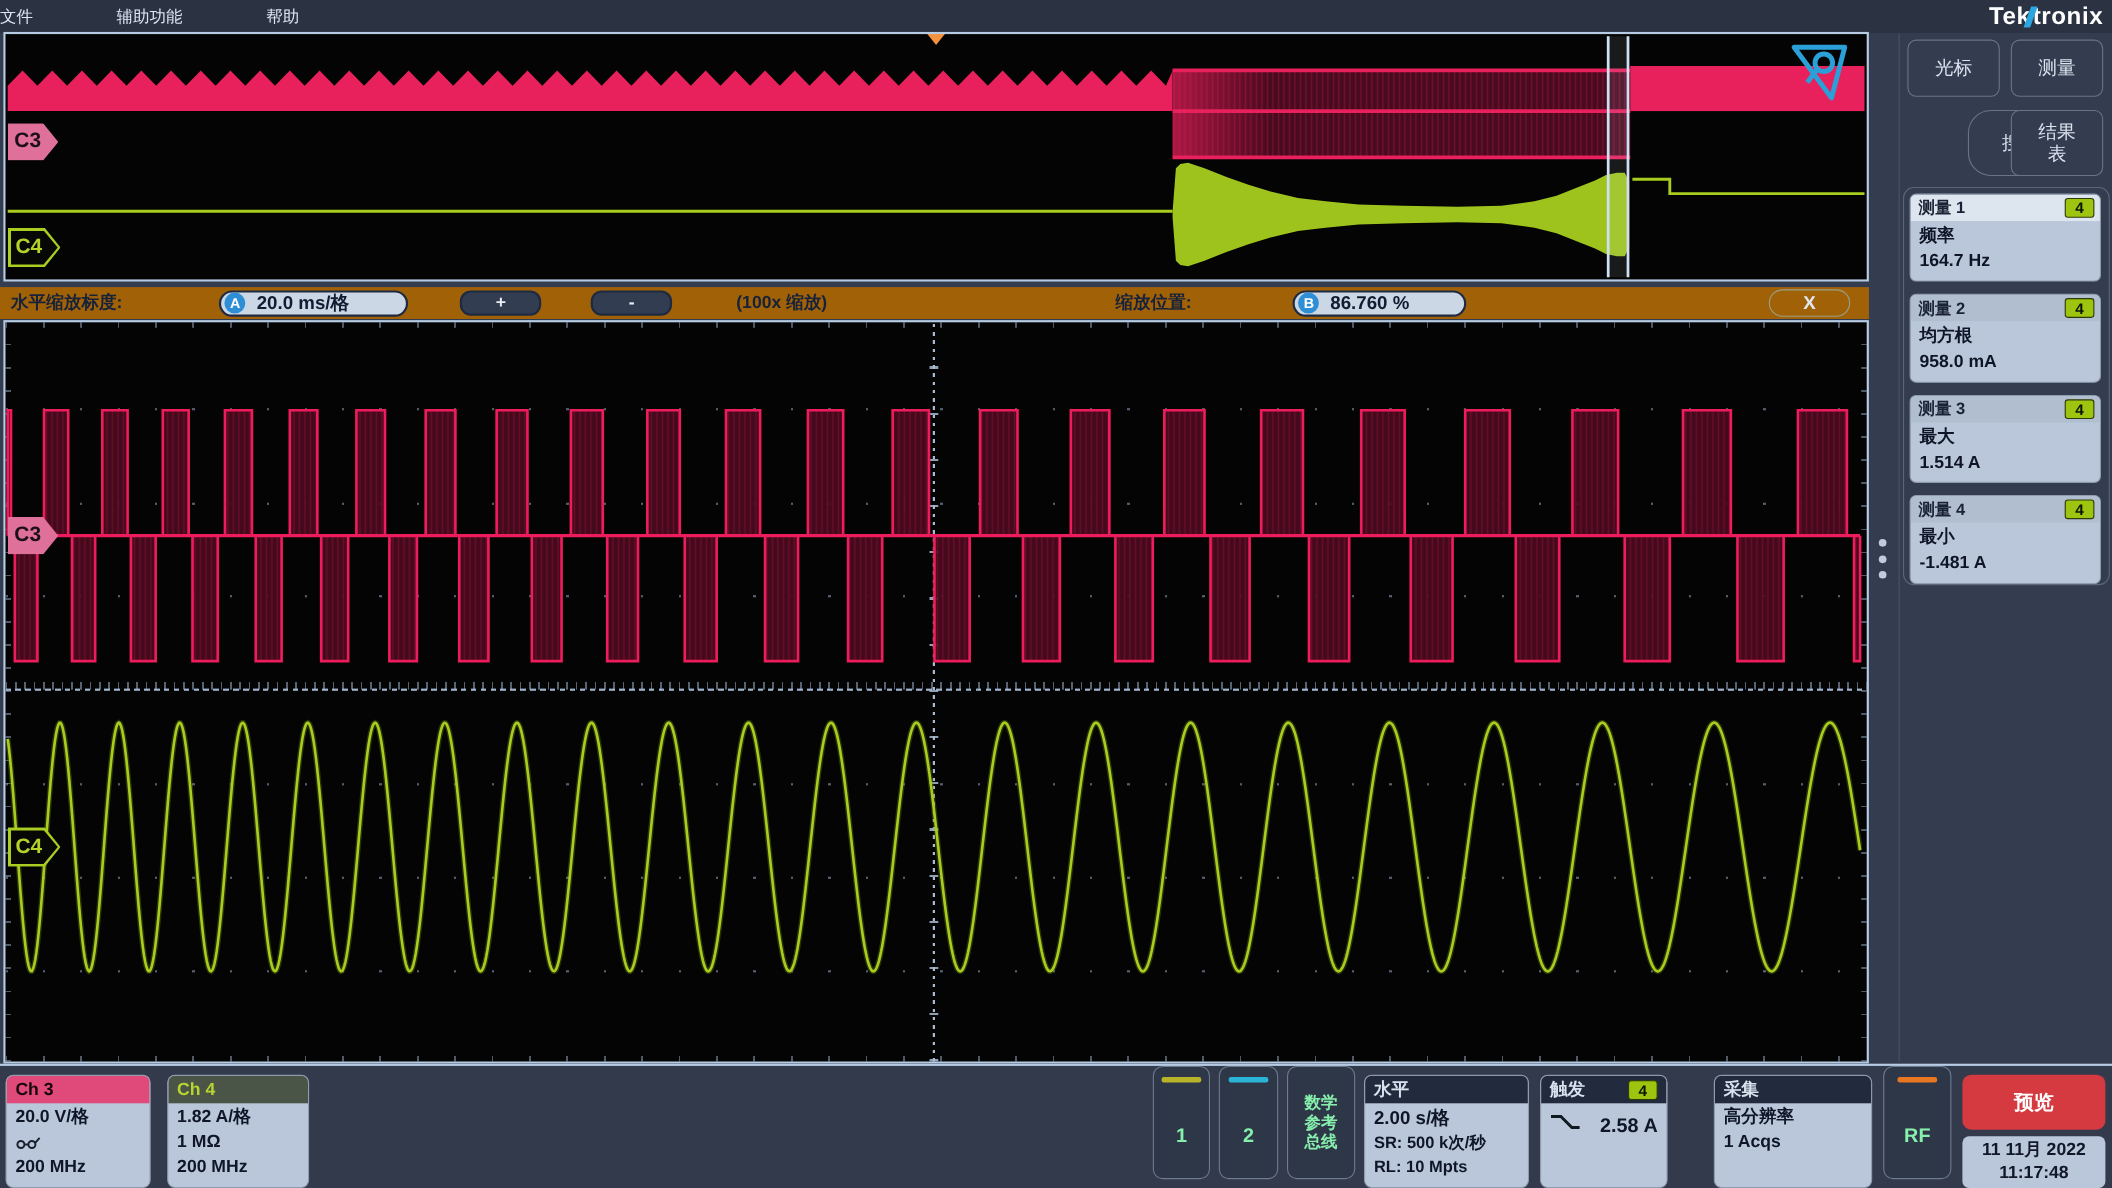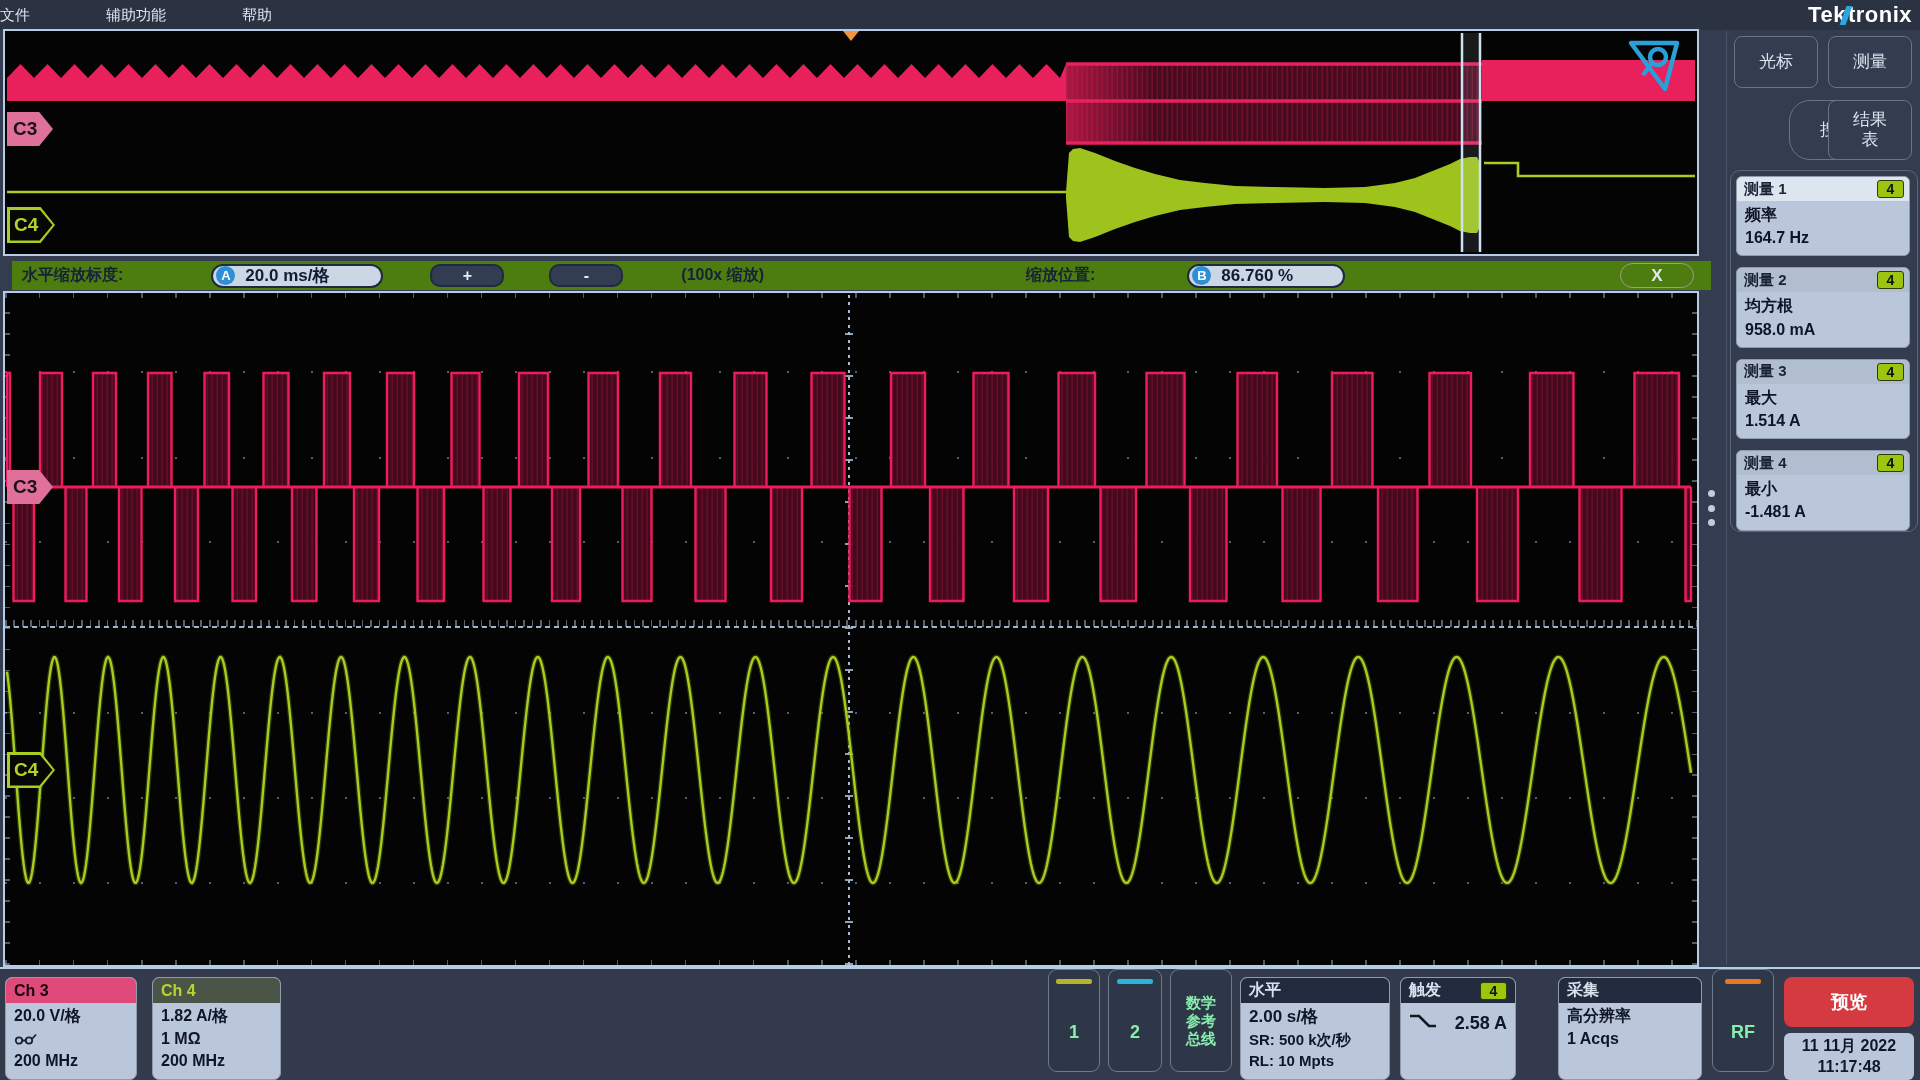--- a/index.html
+++ b/index.html
@@ -19,21 +19,21 @@
 
   
   .chev{position:absolute;width:46px;height:34px;clip-path:polygon(0 0,70% 0,100% 50%,70% 100%,0 100%);display:flex;align-items:center;font-weight:700;font-size:19px;padding-left:6px;}
   .chev.pink{background:#de7099;color:#1c0f18;}
   .chev-outline{position:absolute;width:48px;height:36px;}
   .chev-outline .outer{position:absolute;inset:0;background:#a9cd20;clip-path:polygon(0 0,70% 0,100% 50%,70% 100%,0 100%);}
   .chev-outline .inner{position:absolute;inset:2.5px;background:#070806;clip-path:polygon(0 0,70% 0,100% 50%,70% 100%,0 100%);}
   .chev-outline .txt{position:absolute;left:7px;top:50%;transform:translateY(-50%);color:#b4d32a;font-weight:700;font-size:19px;}
 
   
-  #zoombar{position:absolute;left:12px;top:261px;width:1699px;height:29px;background:#4d7c0f;display:flex;align-items:center;color:#16213a;font-weight:700;font-size:16px;}
+  #zoombar{position:absolute;left:0;top:261px;width:1699px;height:29px;background:#a16207;display:flex;align-items:center;color:#16213a;font-weight:700;font-size:16px;}
   .zb-text{white-space:nowrap;}
   .pill{height:24px;background:#ccd7e5;border:2px solid #1e2a42;border-radius:13px;display:flex;align-items:center;padding:0 12px 0 3px;gap:10px;color:#111c33;font-weight:700;font-size:17px;}
   .knob-circle{width:19px;height:19px;border-radius:50%;background:#2f8fd6;color:#fff;display:flex;align-items:center;justify-content:center;font-size:13px;font-weight:700;}
   .zb-btn{width:74px;height:23px;background:#333d52;border:2px solid #1e2a42;border-radius:10px;color:#e8eef8;display:flex;align-items:center;justify-content:center;font-size:16px;font-weight:700;}
   #zoom-close{position:absolute;left:1608px;top:2px;width:74px;height:25px;border:1px solid #9aa089;border-radius:13px;color:#dfe7f2;display:flex;align-items:center;justify-content:center;font-size:17px;font-weight:700;}
 
   
   #mainplot{position:absolute;left:3px;top:291px;width:1696px;height:676px;border:2px solid #b6cce5;background:#040404;}
   #main-inner{position:absolute;left:0;top:0;width:1692px;height:672px;}
   .gridrow{position:absolute;left:0;width:1692px;height:2px;background:repeating-linear-gradient(90deg,rgba(150,170,198,.55) 0 2px,transparent 2px 34px);}

